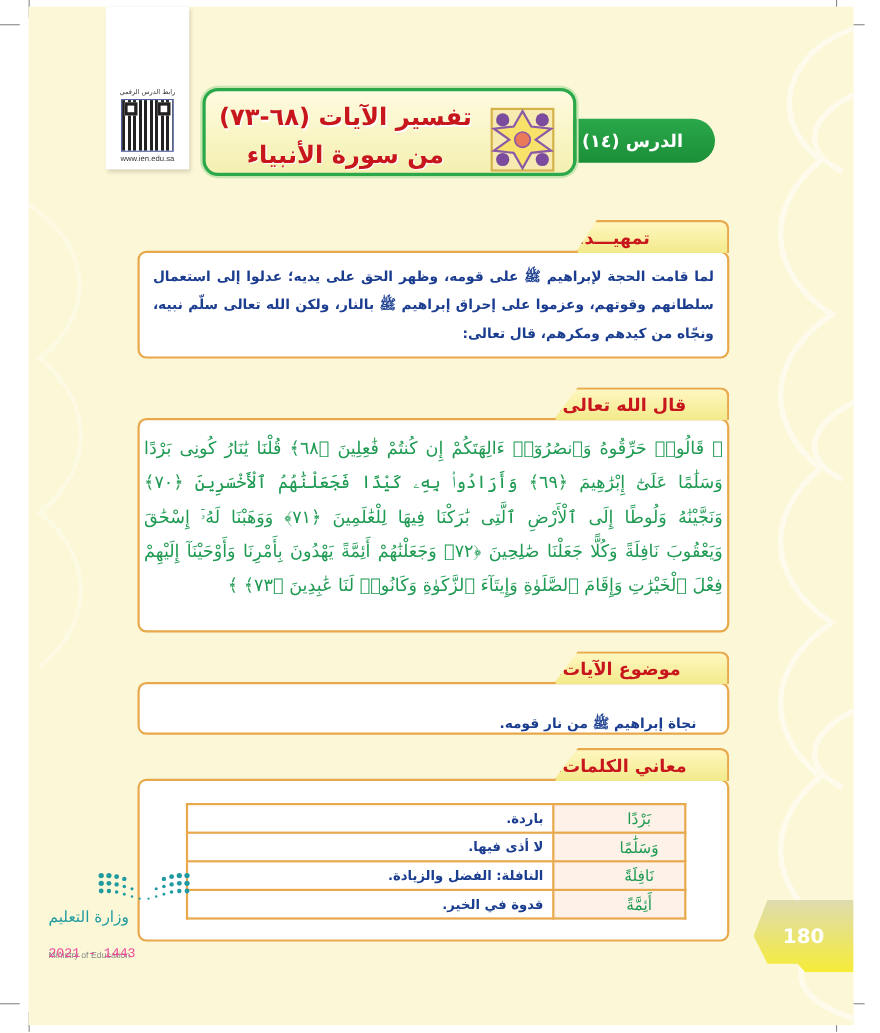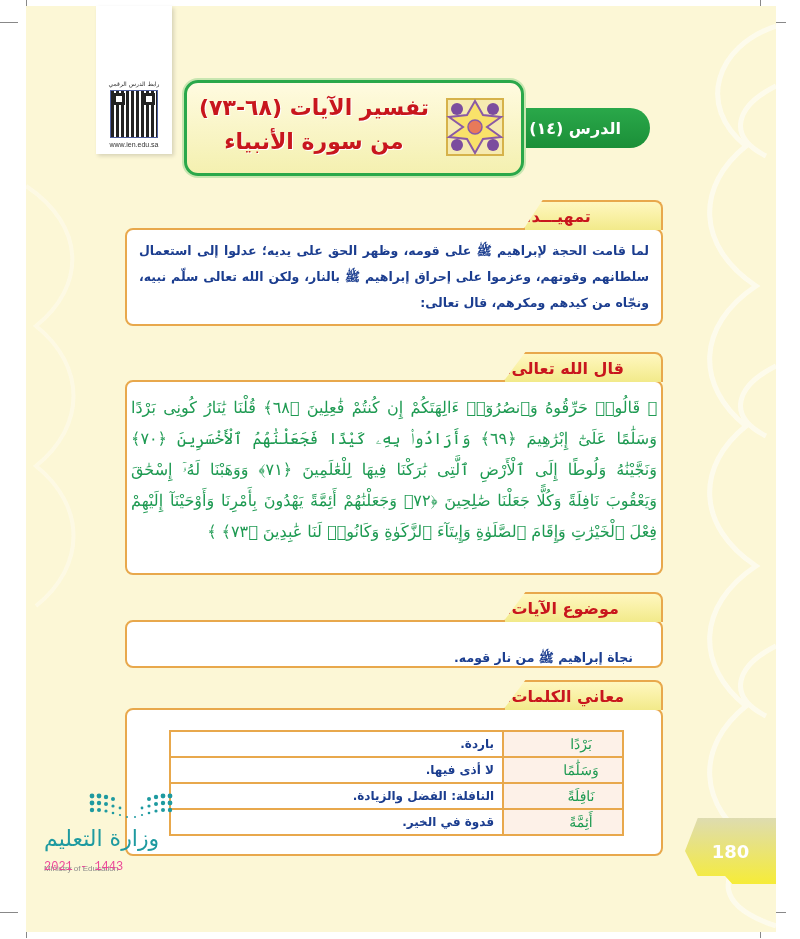--- a/index.html
+++ b/index.html
@@ -46,21 +46,21 @@
 
   
   .lesson-pill {
     position:absolute; left:500px; top:108px; width:150px; height:40px;
     background:linear-gradient(#2aa84a,#1b8f38);
     border-radius:0 22px 22px 0;
     display:flex; align-items:center; justify-content:center;
     color:#fff; font-weight:bold; font-size:16px; direction:rtl;
   }
   .title-box {
-    position:absolute; left:184px; top:80px; width:340px; height:96px;
+    position:absolute; left:184px; top:80px; width:340px; height:80px;
     background:linear-gradient(#fffbe0,#f4f0b0);
     border:3px solid #2aa84a; border-radius:14px; box-sizing:border-box;
     box-shadow:0 0 0 2px #c8e6b0;
   }
   .title-text {
     position:absolute; left:12px; top:8px; width:230px; text-align:center; direction:rtl;
     color:#c8161d; font-weight:bold; font-size:22px; line-height:34px;
     text-shadow:1px 1px 0 #fff;
   }
   .title-emblem {
@@ -112,21 +112,21 @@
     width:66px; text-align:center; color:#1e9a52; background:#fdf1e8;
     font-family:"DejaVu Serif", serif; font-size:14px;padding-left:44px;
   }
   .words-table td.meaning { color:#1b3d8f; font-weight:bold; text-align:right; }
 
   
   .ministry {
     position:absolute; left:44px; top:792px; width:130px; height:90px;
   }
   .ministry-dots { position:absolute; left:44px; top:0; }
-  .ministry-ar { position:absolute; left:0; top:34px; color:#1e9aa0; font-size:22px; direction:rtl; }
+  .ministry-ar { position:absolute; left:0; top:34px; color:#1e9aa0; font-size:14px; direction:rtl; }
   .ministry-en { position:absolute; left:0; top:72px; color:#8a8a8a; font-size:8px; font-family:Liberation Sans, sans-serif; }
   .ministry-year { position:absolute; left:0; top:68px; color:#ec4899; font-size:12px; font-family:Liberation Mono, monospace; }
 
   
   .page-badge {
     position:absolute; left:685px; top:818px; width:91px; height:66px;
     background:linear-gradient(#dedcb0,#f6ec38);
     clip-path:polygon(14% 0,100% 0,100% 100%,52% 100%,44% 88%,14% 88%,0 50%);
     display:flex; align-items:center; justify-content:center;
     color:#ffffff; font-weight:bold; font-size:18px;

